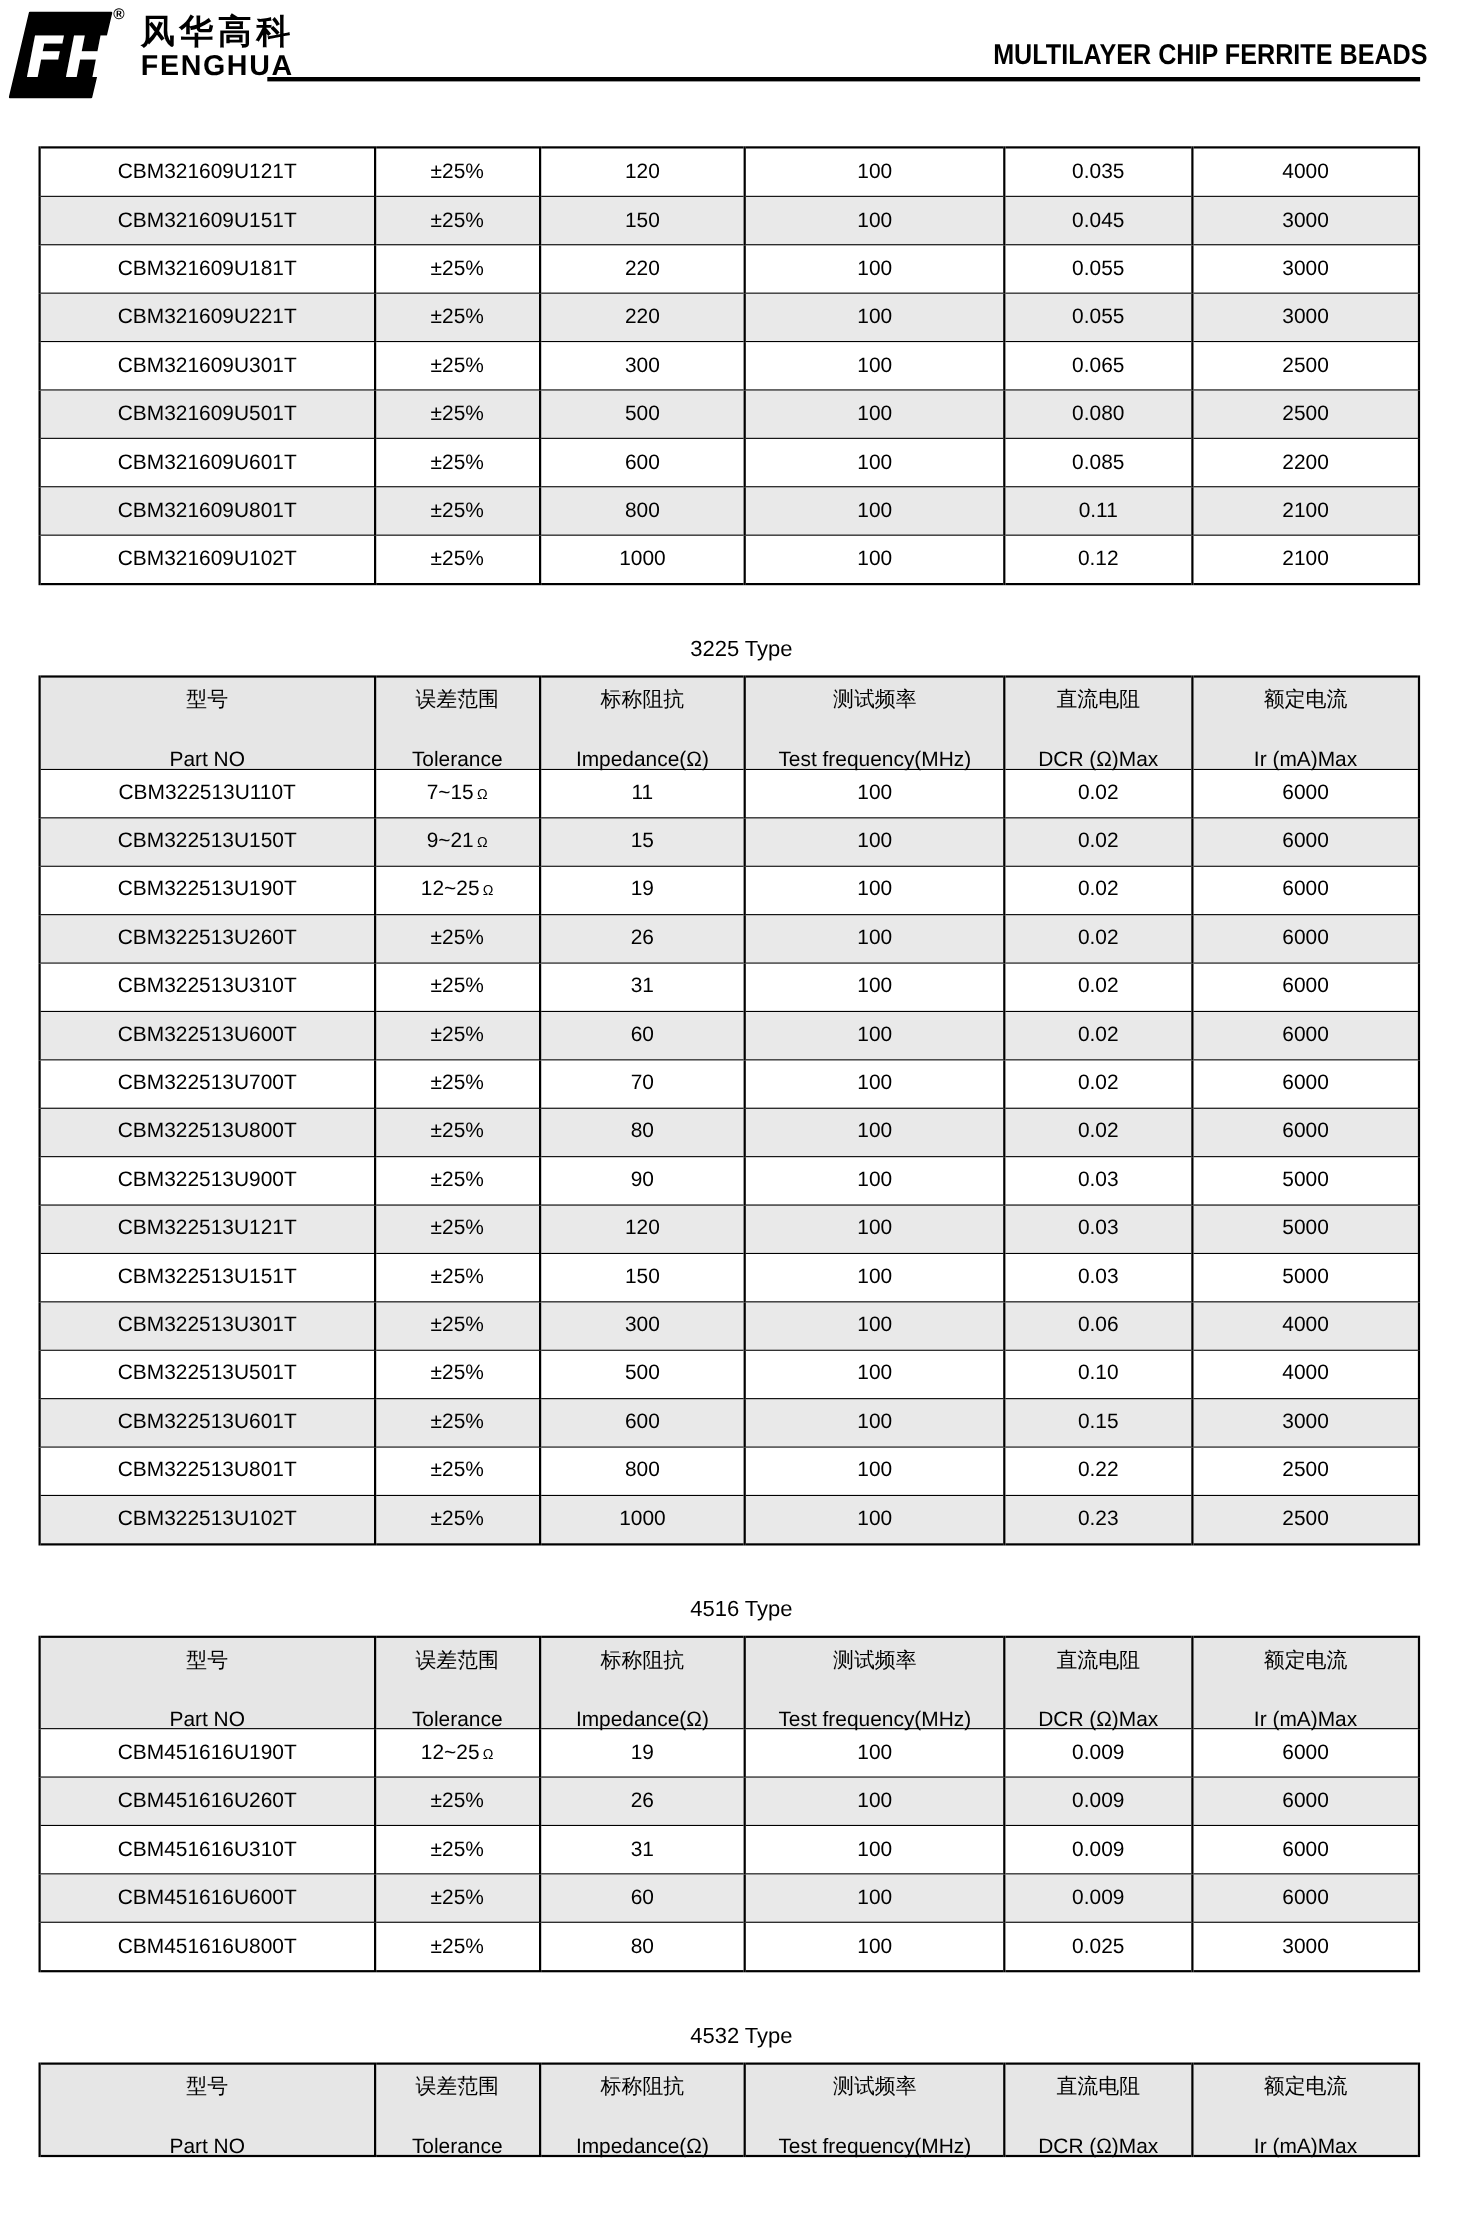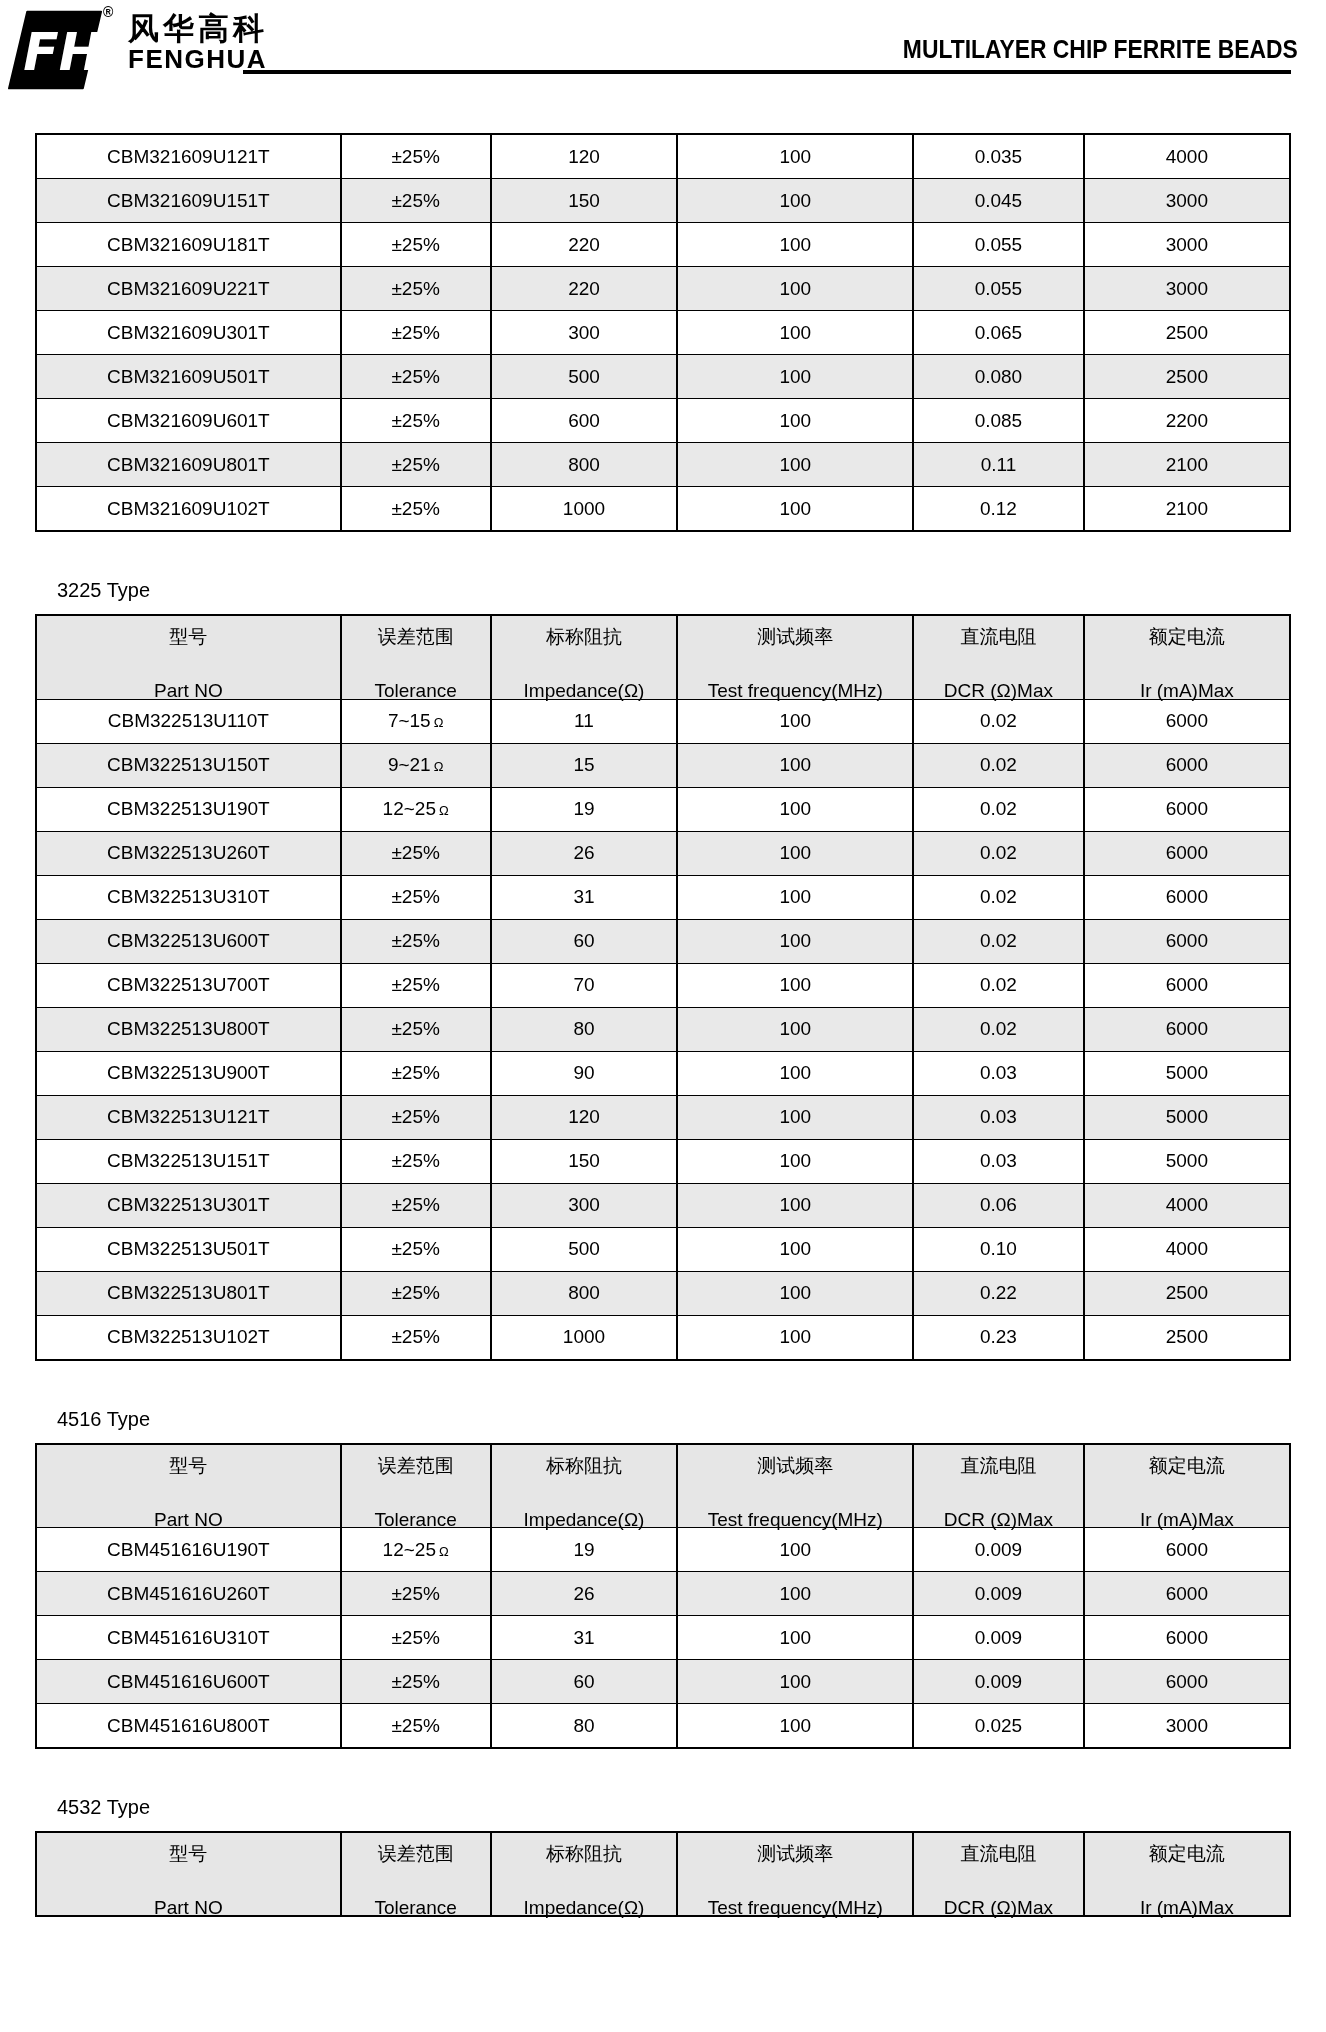--- a/index.html
+++ b/index.html
@@ -19,21 +19,21 @@
   .brand-text{position:absolute;left:128px;top:12px;}
   .brand-zh{font-size:31px;font-weight:bold;letter-spacing:4px;line-height:34px;white-space:nowrap;}
   .brand-en{font-size:26px;font-weight:bold;letter-spacing:1.5px;line-height:27px;}
   .doc-title{
     position:absolute;right:28px;top:34px;
     font-weight:bold;font-size:26px;white-space:nowrap;
     transform:scaleX(0.88);transform-origin:100% 50%;
   }
   .header-rule{position:absolute;left:243px;right:35px;top:70px;height:4px;background:#000;}
   main{margin:0 35px;}
-  .section-label{margin:46px 0 12px 22px;font-size:20px;line-height:24px;}
+  .section-label{margin:46px 0 12px 22px;font-size:20px;line-height:24px;text-align:center;}
   .spec-table{
     border-collapse:collapse;width:100%;table-layout:fixed;
     border:2px solid var(--border-color);
     margin:0;
   }
   .spec-table.first{margin-top:38px;}
   .spec-table th,.spec-table td{
     border:1px solid var(--border-color);
     border-left-width:2px;border-right-width:2px;
     text-align:center;padding:0;
@@ -307,20 +307,28 @@
           </tr>
           <tr>
             <td>CBM322513U501T</td>
             <td>±25%</td>
             <td>500</td>
             <td>100</td>
             <td>0.10</td>
             <td>4000</td>
           </tr>
           <tr>
+            <td>CBM322513U601T</td>
+            <td>±25%</td>
+            <td>600</td>
+            <td>100</td>
+            <td>0.15</td>
+            <td>3000</td>
+          </tr>
+          <tr>
             <td>CBM322513U801T</td>
             <td>±25%</td>
             <td>800</td>
             <td>100</td>
             <td>0.22</td>
             <td>2500</td>
           </tr>
           <tr>
             <td>CBM322513U102T</td>
             <td>±25%</td>

